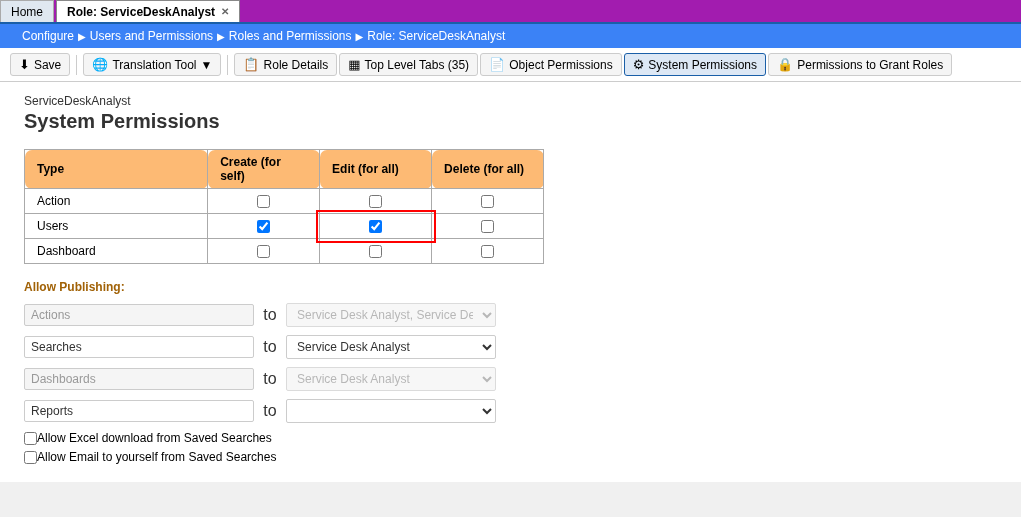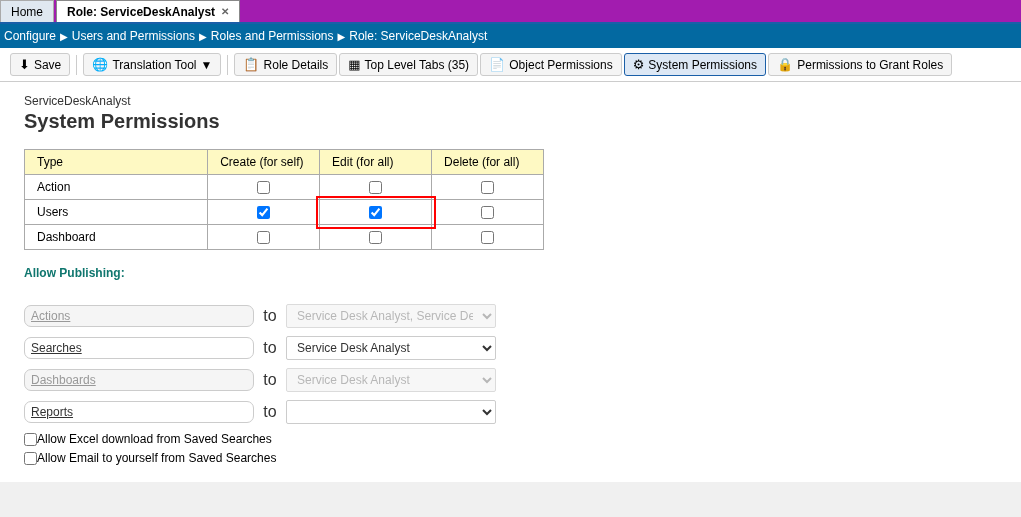--- a/index.html
+++ b/index.html
@@ -32,23 +32,23 @@
     }
     .tab .close-btn {
       margin-left: 6px;
       font-size: 10px;
       cursor: pointer;
       color: #666;
     }
 
     
     .breadcrumb-bar {
-      background: #0369a1;
+      background: #3b82f6;
       color: #fff;
-      padding: 5px 4px;
+      padding: 5px 22px;
       font-size: 12px;
       display: flex;
       align-items: center;
       gap: 4px;
     }
     .breadcrumb-bar span { color: #fff; }
     .breadcrumb-bar .link { color: #fff; text-decoration: none; cursor: pointer; }
     .breadcrumb-bar .arrow { color: #fff; font-size: 10px; }
 
     
@@ -99,23 +99,24 @@
       border-collapse: collapse;
       width: 520px;
       margin-bottom: 16px;
     }
     .permissions-table th, .permissions-table td {
       border: 1px solid #aaa;
       padding: 5px 12px;
       font-size: 12px;
     }
     .permissions-table th {
-      background: #fef9c3;
-      font-weight: normal;
+      background: #fdba74;
+      font-weight: bold;
       text-align: left;
+      border-radius: 7px;
     }
     .permissions-table td.type-col { width: 180px; }
     .permissions-table td.check-col { width: 110px; text-align: center; }
     .permissions-table th.check-col { text-align: left; }
     .checkbox-cell {
       display: flex;
       justify-content: center;
       align-items: center;
     }
     input[type="checkbox"] {
@@ -124,42 +125,41 @@
       cursor: pointer;
     }
     .highlighted-cell {
       outline: 2px solid red;
       outline-offset: 2px;
     }
 
     
     .allow-publishing-label {
       font-size: 12px;
-      color: #0f766e;
-      margin-bottom: 24px;
+      color: #a16207;
+      margin-bottom: 9px;
       font-weight: bold;
     }
     .publish-row {
       display: flex;
       align-items: center;
       margin-bottom: 8px;
       gap: 6px;
     }
     .publish-left {
       width: 230px;
     }
     .publish-input {
       width: 100%;
       padding: 3px 6px;
       font-size: 12px;
       border: 1px solid #ccc;
-      border-radius: 7px;
-      background: #fff;
-      color: #333;
-      text-decoration: underline;
+      border-radius: 2px;
+      background: #fff;
+      color: #333;
     }
     .publish-input.disabled {
       background: #f5f5f5;
       color: #999;
     }
     .to-label {
       width: 20px;
       text-align: center;
       font-size: 16px;
       color: #333;

